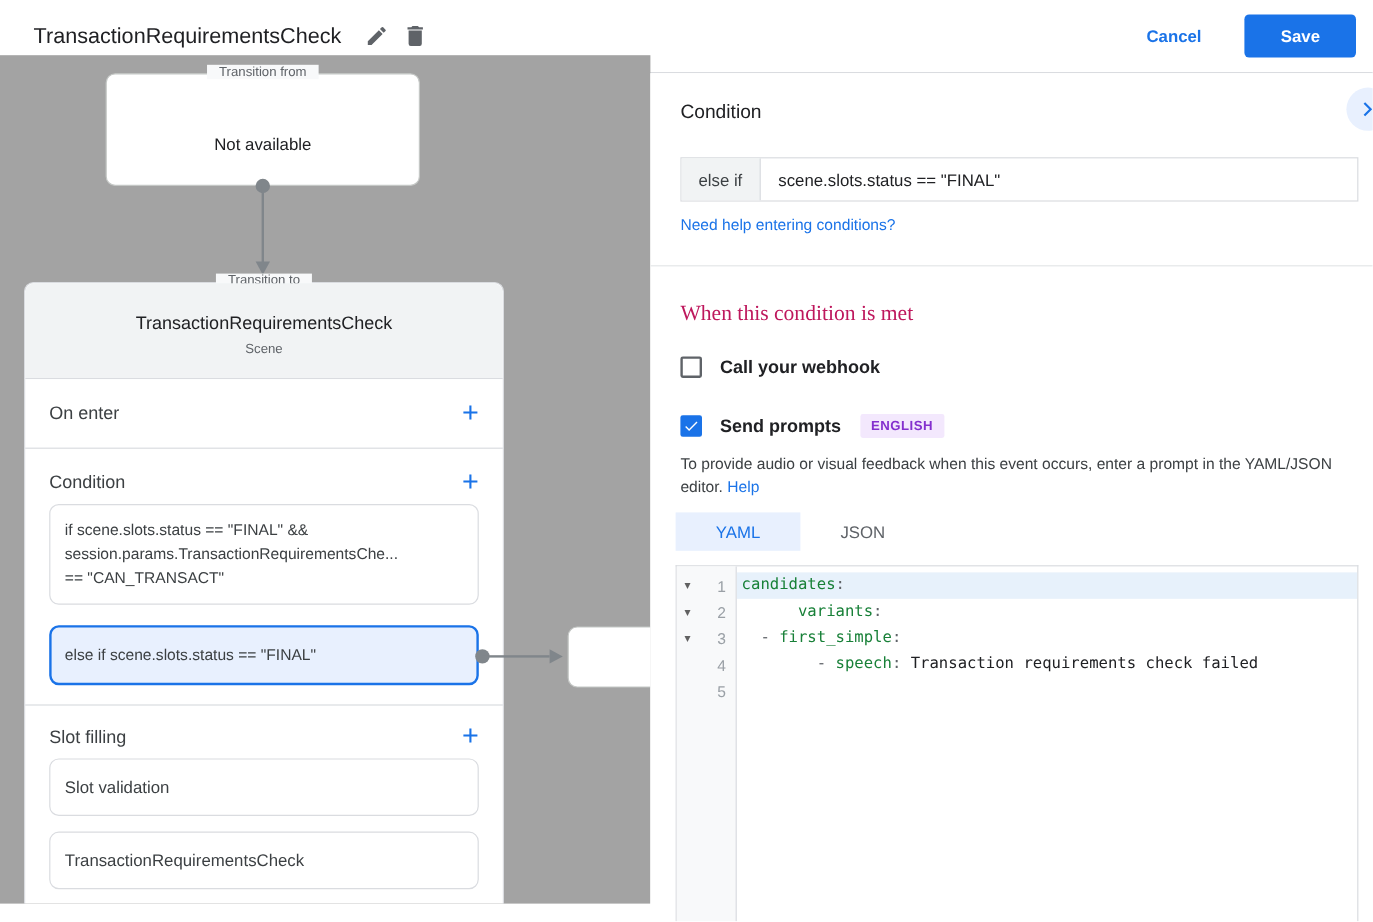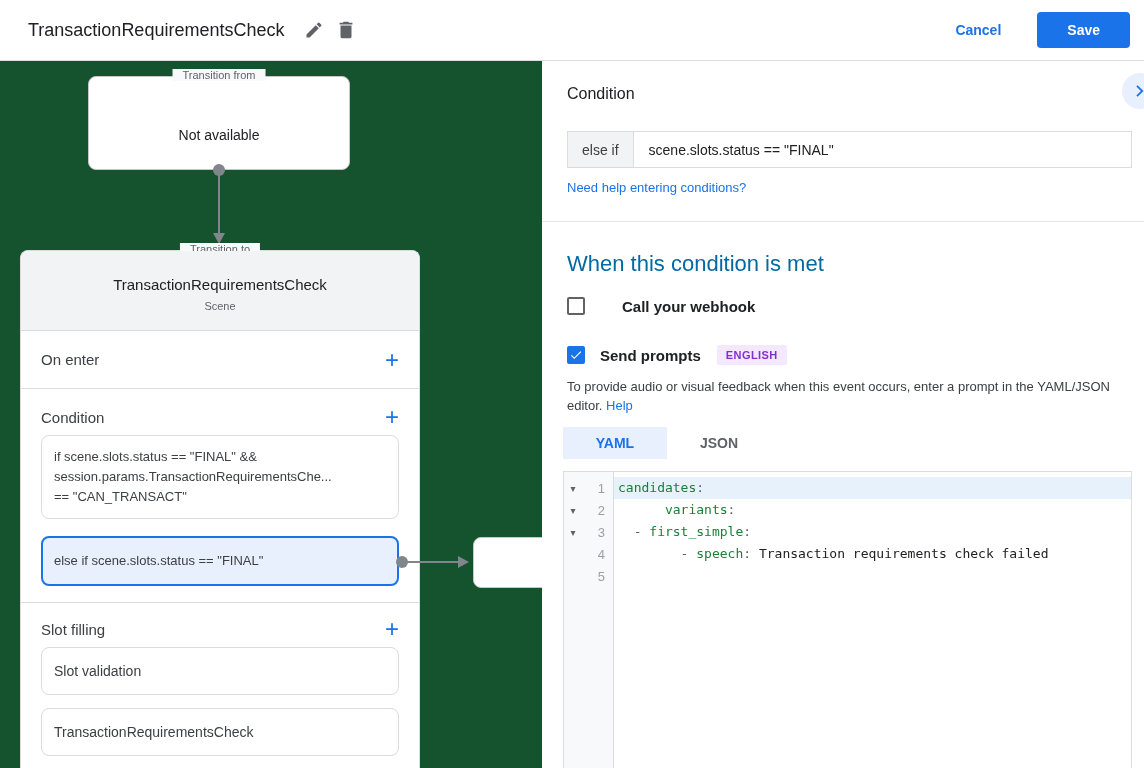--- a/index.html
+++ b/index.html
@@ -15,22 +15,22 @@
     justify-content:center; width:32px; height:32px; }
   .icon-btn svg { fill:#5f6368; }
   .edit-btn { margin-left:14px; }
   .header-spacer { flex:1; }
   .cancel-btn { border:none; background:none; color:#1a73e8; font-size:14px; font-weight:bold;
     cursor:pointer; margin-right:36px; font-family:"Liberation Sans",sans-serif; }
   .save-btn { border:none; background:#1a73e8; color:#fff; font-size:14px; font-weight:bold;
     border-radius:4px; height:36px; padding:0 30px; cursor:pointer; font-family:"Liberation Sans",sans-serif; }
 
   
-  .canvas { position:absolute; left:0; top:61px; width:542px; height:707px;
-    background:#14532d; overflow:hidden; }
+  .canvas { position:absolute; left:0; top:46px; width:542px; height:707px;
+    background:#a3a3a3; overflow:hidden; }
 
   .fieldset-box { position:absolute; background:#fff; border:1px solid #c4c7c5; border-radius:8px; }
   .legend { position:absolute; top:-8px; left:50%; transform:translateX(-50%);
     background:#f8f9fa; padding:0 10px; font-size:11px; color:#5f6368; white-space:nowrap; }
   .tfrom-box { left:88px; top:15px; width:262px; height:94px; display:flex;
     align-items:center; justify-content:center; }
   .tfrom-content { font-size:14px; color:#202124;margin-top:24px; }
 
   .conn-dot { position:absolute; width:12px; height:12px; border-radius:50%; background:#80868b; }
   .conn-vline { position:absolute; width:2px; background:#80868b; }
@@ -79,37 +79,37 @@
     border:1px solid #dadce0; display:flex; align-items:stretch; background:#fff; }
   .cond-prefix { background:#f1f3f4; border-right:1px solid #dadce0; display:flex; align-items:center;
     padding:0 14px; font-size:14px; color:#3c4043; }
   .cond-value { display:flex; align-items:center; padding:0 15px; font-size:14px; color:#202124; flex:1; }
 
   .help-link { position:absolute; left:25px; top:119px; font-size:13px; color:#1a73e8;
     text-decoration:none; cursor:pointer; }
 
   .panel-divider { position:absolute; left:0; top:160px; width:602px; height:1px; background:#e4e6e8; }
 
-  .when-heading { position:absolute; left:25px; top:190px; font-size:22px; color:#0369a1; }
+  .when-heading { position:absolute; left:25px; top:190px; font-size:18px; color:#be185d;font-family:Liberation Serif, serif; }
 
   .check-row { position:absolute; left:25px; display:flex; align-items:center; cursor:pointer; }
   .checkbox { width:18px; height:18px; border:2px solid #5f6368; border-radius:2px; background:#fff;
     flex:none; display:flex; align-items:center; justify-content:center; }
   .checkbox.checked { background:#1a73e8; border-color:#1a73e8; }
   .check-label { font-size:15px; font-weight:bold; color:#202124; margin-left:15px; }
   .lang-badge { margin-left:16px; background:#f3e8fd; color:#8430ce; font-size:11px; font-weight:bold;
     letter-spacing:0.4px; padding:4px 9px; border-radius:2px; }
 
   .prompt-desc { position:absolute; left:25px; top:316px; width:572px; font-size:13px;
     line-height:19px; color:#3c4043; }
   .inline-link { color:#1a73e8; text-decoration:none; cursor:pointer; }
 
   .tabs { position:absolute; left:21px; top:366px; display:flex; }
   .tab { width:104px; height:32px; display:flex; align-items:center; justify-content:center;
-    font-size:14px; font-weight:bold; color:#5f6368; cursor:pointer; background:none; border:none;
+    font-size:14px; font-weight:normal; color:#5f6368; cursor:pointer; background:none; border:none;
     font-family:"Liberation Sans",sans-serif; }
   .tab.active { background:#e8f0fe; color:#1a73e8; }
 
   .editor { position:absolute; left:21px; top:410px; width:569px; height:297px;
     border:1px solid #dadce0; border-bottom:none; display:flex; background:#fff; }
   .ed-gutter-col { width:50px; background:#f8f9fa; border-right:1px solid #dadce0; padding-top:5px; }
   .ed-code-col { flex:1; padding-top:5px; overflow:hidden; }
   .ed-grow { height:22px; display:flex; align-items:center; }
   .ed-fold { width:18px; text-align:center; font-size:10px; color:#616161; }
   .ed-num { flex:1; text-align:right; padding-right:8px; font-size:13px; color:#9aa0a6;
@@ -208,21 +208,21 @@
     <span class="cond-prefix">else if</span>
     <span class="cond-value">scene.slots.status == "FINAL"</span>
   </div>
 
   <a class="help-link">Need help entering conditions?</a>
 
   <div class="panel-divider"></div>
 
   <div class="when-heading">When this condition is met</div>
 
-  <div class="check-row" style="top:236px;gap:22px;">
+  <div class="check-row" style="top:236px;">
     <span class="checkbox"></span>
     <span class="check-label">Call your webhook</span>
   </div>
 
   <div class="check-row" style="top:284px;">
     <span class="checkbox checked">
       <svg width="14" height="14" viewBox="0 0 24 24">
           <path fill="#fff" d="M9 16.2 4.8 12l-1.4 1.4L9 19 21 7l-1.4-1.4z"></path>
         </svg>
     </span>

